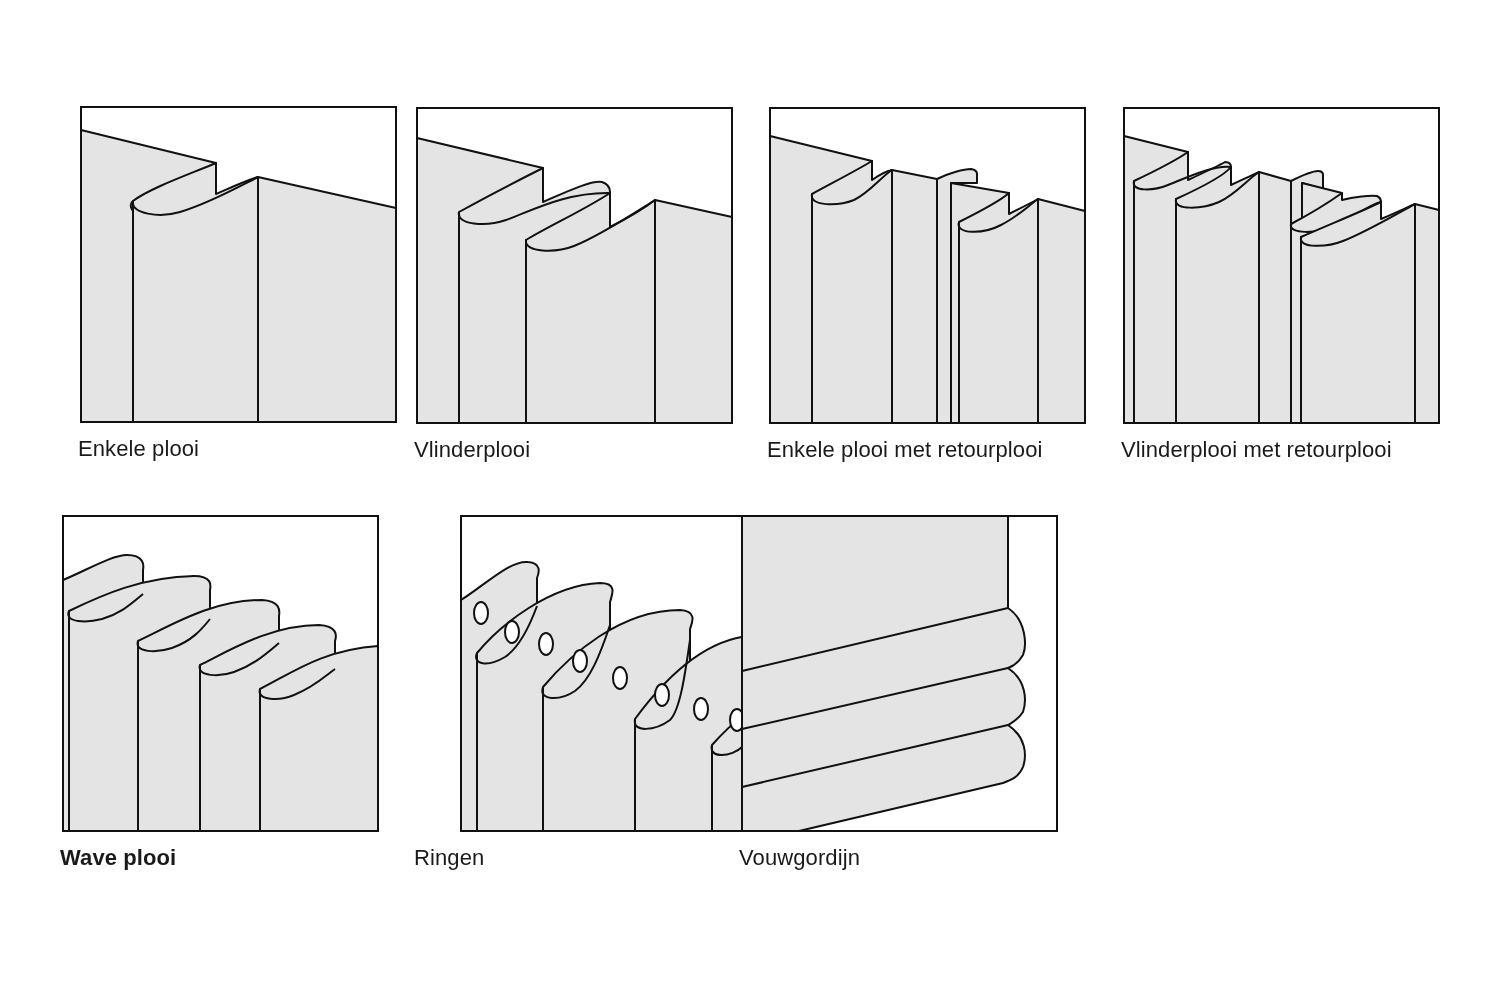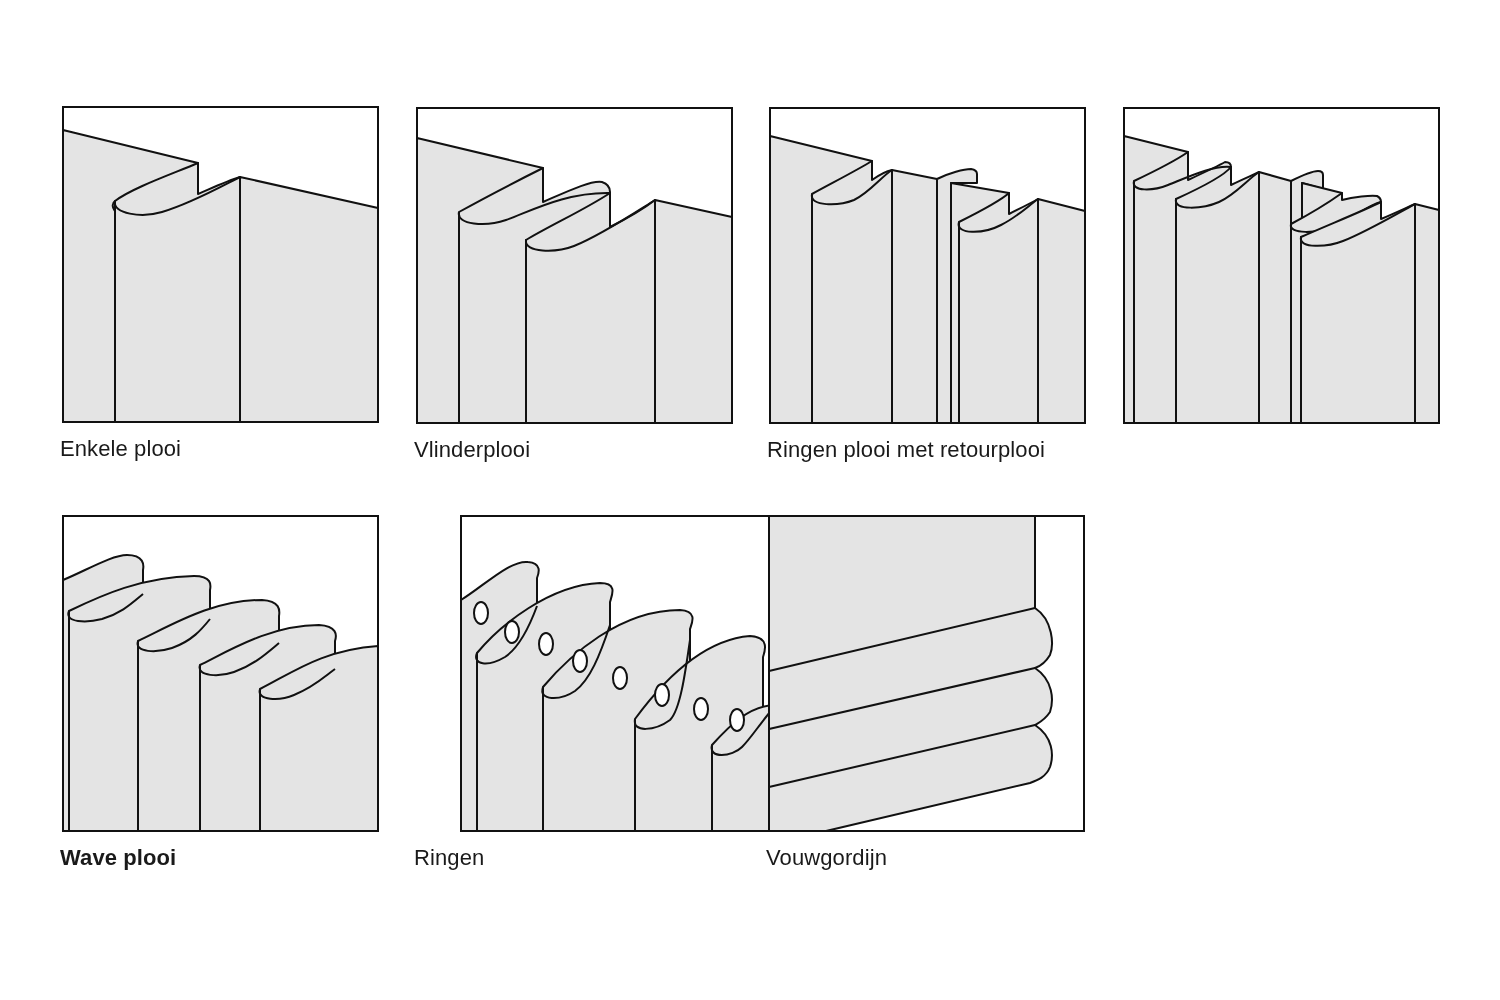--- a/index.html
+++ b/index.html
@@ -8,21 +8,21 @@
   .panel svg { display: block; width: 317px; height: 317px; }
   .panel .label { position: absolute; left: -2px; top: 330px; font-size: 22px; color: #1a1a1a; white-space: nowrap; letter-spacing: 0.1px; }
   .fab { fill: #e4e4e4; stroke: #111; stroke-width: 2; stroke-linejoin: round; }
   .ln { fill: none; stroke: #111; stroke-width: 2; stroke-linejoin: round; }
   .hole { fill: #ffffff; stroke: #111; stroke-width: 2; }
   .frame { fill: none; stroke: #111; stroke-width: 2; }
 </style>
 </head>
 <body>
 
-<div class="panel" style="left:62px; top:106px;">
+<div class="panel" style="left:80px; top:106px;">
   <svg viewBox="0 0 317 317">
     <path class="fab" d="M1,24 L136,57 L136,88 C110,100 78,112 62,109 C48,106 50,97 53,95 L53,316 L1,316 Z"></path>
     <path class="fab" d="M53,95 C70,82 110,68 136,57 L136,88 C150,82 165,75 178,71 L178,316 L53,316 Z"></path>
     <path class="fab" d="M178,71 L316,102 L316,316 L178,316 Z"></path>
     <path class="ln" d="M53,95 C50,108 80,112 100,106 C130,97 160,80 178,71"></path>
     <rect class="frame" x="1" y="1" width="315" height="315"></rect>
   </svg>
   <div class="label">Enkele plooi</div>
 </div>
 
@@ -47,41 +47,42 @@
     <path class="ln" d="M43,87 C40,100 70,99 85,93 C100,86 112,70 123,63"></path>
     <path class="fab" d="M123,63 L168,72 L168,316 L123,316 Z"></path>
     <path class="fab" d="M168,72 C180,66 195,62 202,62 C208,63 208,66 208,67 L208,76 L182,76 L182,316 L168,316 Z"></path>
     <path class="fab" d="M182,76 L240,86 L240,316 L182,316 Z"></path>
     <path class="fab" d="M190,115 C210,105 230,95 240,86 L240,107 C250,102 262,96 269,92 L269,316 L190,316 Z"></path>
     <path class="ln" d="M190,115 C186,128 215,127 232,118 C248,110 258,100 269,92"></path>
     <path class="fab" d="M269,92 L316,104 L316,316 L269,316 Z"></path>
     <path class="ln" d="M208,67 L208,76"></path>
     <rect class="frame" x="1" y="1" width="315" height="315"></rect>
   </svg>
-  <div class="label">Ringen plooi met retourplooi</div>
+  <div class="label">Enkele plooi met retourplooi</div>
 </div>
 
 <div class="panel" style="left:1123px; top:107px;">
   <svg viewBox="0 0 317 317">
     <path class="fab" d="M1,29 L65,45 L65,316 L1,316 Z"></path>
     <path class="fab" d="M11,74 C30,65 52,54 65,45 L65,73 C80,66 95,59 102,55 C108,55 108,59 108,60 L108,78 C95,85 80,94 60,95 C55,95 53,92 53,92 L53,316 L11,316 Z"></path>
     <path class="ln" d="M11,74 C8,85 30,84 45,78 C65,70 90,58 108,60"></path>
     <path class="fab" d="M53,92 C75,82 100,70 108,60 L108,78 C120,72 130,68 136,65 L136,316 L53,316 Z"></path>
     <path class="ln" d="M53,92 C50,104 80,102 96,95 C112,88 125,72 136,65"></path>
     <path class="fab" d="M136,65 L168,74 L168,316 L136,316 Z"></path>
     <path class="fab" d="M168,74 C178,69 190,64 195,64 C200,64 200,67 200,68 L200,82 L179,76 L179,316 L168,316 Z"></path>
     <path class="fab" d="M179,76 L219,86 L219,316 L179,316 Z"></path>
     <path class="fab" d="M168,117 C185,108 205,96 219,86 L219,93 C230,90 248,88 254,89 C258,91 258,94 258,95 L258,112 C240,120 220,130 205,130 C195,130 190,128 178,130 L178,316 L168,316 Z"></path>
     <path class="ln" d="M168,117 C165,128 195,126 210,120 C232,110 245,98 258,95"></path>
     <path class="fab" d="M178,130 C205,118 240,104 258,95 L258,112 C270,107 285,100 292,97 L292,316 L178,316 Z"></path>
     <path class="ln" d="M178,130 C175,142 205,140 220,134 C245,124 275,106 292,97"></path>
     <path class="fab" d="M292,97 L316,103 L316,316 L292,316 Z"></path>
     <path class="ln" d="M11,74 L11,316 M53,92 L53,316 M168,117 L168,316 M178,130 L178,316"></path>
     <rect class="frame" x="1" y="1" width="315" height="315"></rect>
   </svg>
+  <div class="label">Vlinderplooi met retourplooi</div>
 </div>
 
 <div class="panel" style="left:62px; top:515px;font-weight:bold;">
   <svg viewBox="0 0 317 317">
     <path class="fab" d="M1,65 C25,55 50,40 65,40 C82,40 82,50 81,55 L81,316 L1,316 Z"></path>
     <path class="fab" d="M7,96 C40,80 80,62 132,61 C150,61 149,70 148,75 L148,316 L7,316 Z"></path>
     <path class="ln" d="M7,96 C2,108 25,108 40,104 C60,98 70,88 81,79"></path>
     <path class="fab" d="M76,126 C110,110 150,85 200,85 C218,86 218,95 217,101 L217,316 L76,316 Z"></path>
     <path class="ln" d="M76,126 C72,138 95,138 110,133 C130,126 140,114 148,104"></path>
     <path class="fab" d="M138,150 C170,134 210,110 257,110 C275,111 275,120 273,126 L273,316 L138,316 Z"></path>
@@ -112,21 +113,21 @@
     <ellipse class="hole" cx="241" cy="194" rx="7" ry="11"></ellipse>
     <path class="fab" d="M252,230 C270,210 290,190 316,190 L316,316 L252,316 Z"></path>
     <path class="ln" d="M252,230 C248,244 272,242 282,232 C292,222 300,208 316,190"></path>
     <ellipse class="hole" cx="277" cy="205" rx="7" ry="11"></ellipse>
     <path class="ln" d="M17,138 L17,316 M83,172 L83,316 M175,204 L175,316 M252,230 L252,316"></path>
     <rect class="frame" x="1" y="1" width="315" height="315"></rect>
   </svg>
   <div class="label">Ringen</div>
 </div>
 
-<div class="panel" style="left:768px; top:515px;">
+<div class="panel" style="left:741px; top:515px;">
   <svg viewBox="0 0 317 317">
     <path class="fab" d="M1,1 L267,1 L267,93 C285,105 286,130 282,140 C276,150 270,152 267,153 C285,165 286,185 282,197 C276,206 270,208 267,210 C285,222 286,240 282,252 C278,262 270,265 262,268 L58,316 L1,316 Z"></path>
     <path class="ln" d="M1,156 L267,93"></path>
     <path class="ln" d="M1,214 L267,153"></path>
     <path class="ln" d="M1,272 L267,210"></path>
     <rect class="frame" x="1" y="1" width="315" height="315"></rect>
   </svg>
   <div class="label">Vouwgordijn</div>
 </div>
 

